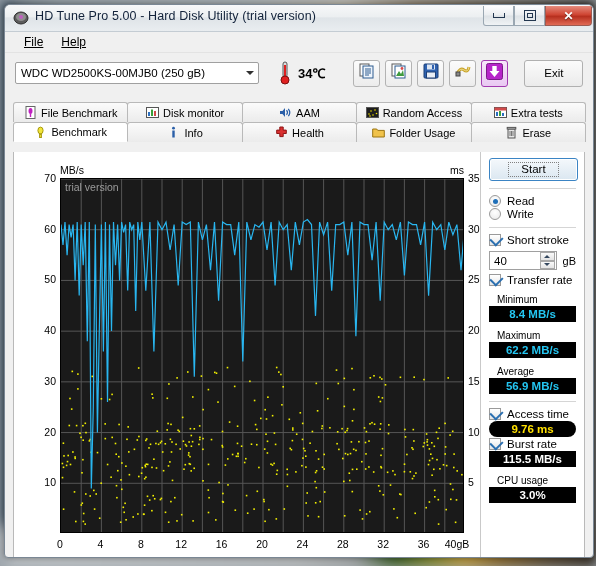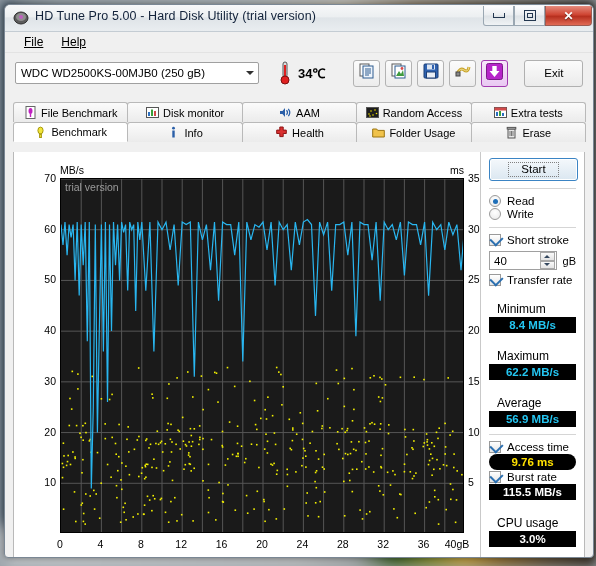--- a/index.html
+++ b/index.html
@@ -130,21 +130,21 @@
   #spinrow{display:flex;align-items:center;gap:6px;margin:5px 0 4px 0;}
   #spinbox{width:70px;height:19px;border:1px solid #a0a0a0;background:#fff;display:flex;
      align-items:center;justify-content:space-between;box-sizing:border-box;}
   #spinbox .v{font-size:11.5px;padding-left:4px;color:#000;}
   .spinbtns{width:15px;height:17px;display:flex;flex-direction:column;margin-right:1px;}
   .spinb{flex:1;border:1px solid #a8a8a8;background:linear-gradient(180deg,#fafafa,#e4e4e4);
      display:flex;align-items:center;justify-content:center;}
   .caret-up-s{width:0;height:0;border-left:3px solid transparent;border-right:3px solid transparent;border-bottom:3px solid #33475e;}
   .caret-down-s{width:0;height:0;border-left:3px solid transparent;border-right:3px solid transparent;border-top:3px solid #33475e;}
   .unitlbl{font-size:11px;color:#000;}
-  .capt{font-size:12px;color:#000;margin-top:16px;padding-left:8px;}
+  .capt{font-size:10px;color:#000;margin-top:8px;padding-left:8px;}
   .lcd{height:16px;background:#000;display:flex;align-items:center;justify-content:center;
      font-size:11.5px;font-weight:bold;margin:1px 0 1px 0;}
   .lcd.cyan{color:#24c6f2;}
   .lcd.yellow{color:#ffe000;border-radius:8px;}
   .lcd.white{color:#fff;}
 </style>
 </head>
 <body>
 
 <div id="desktop"></div>

